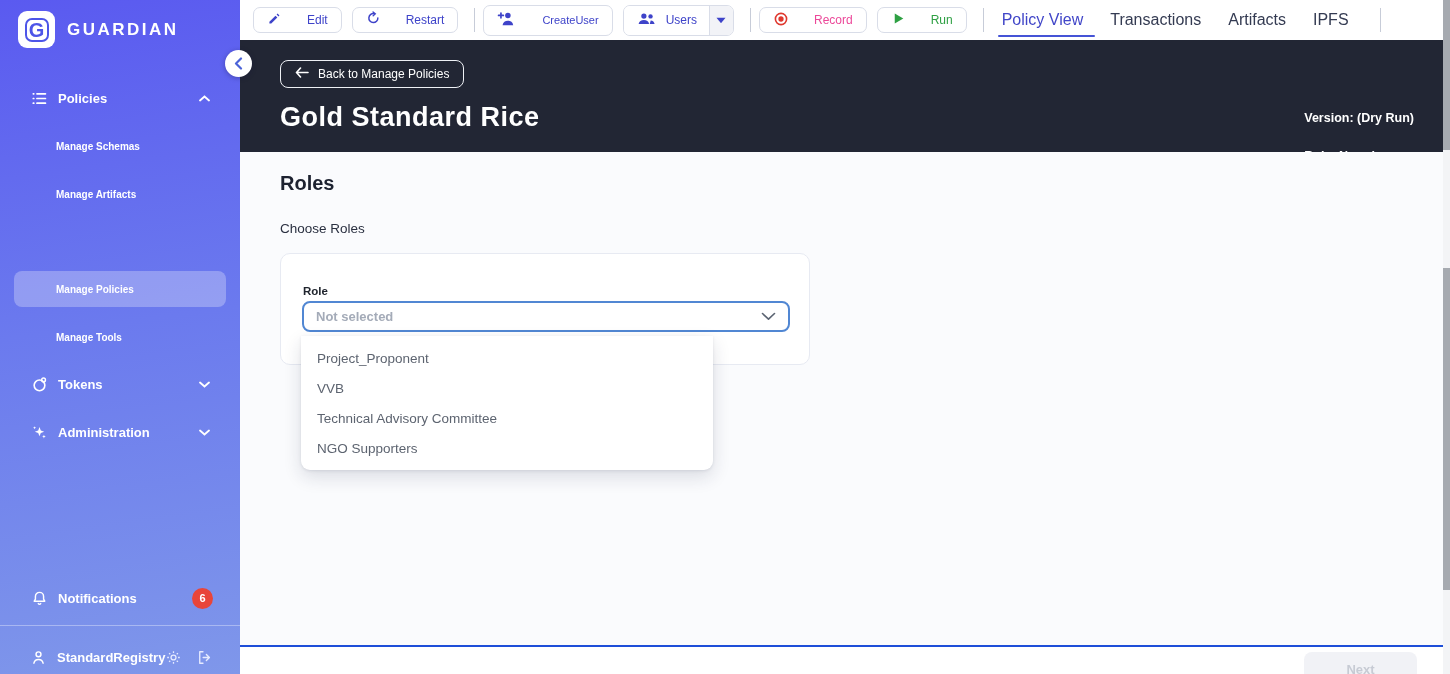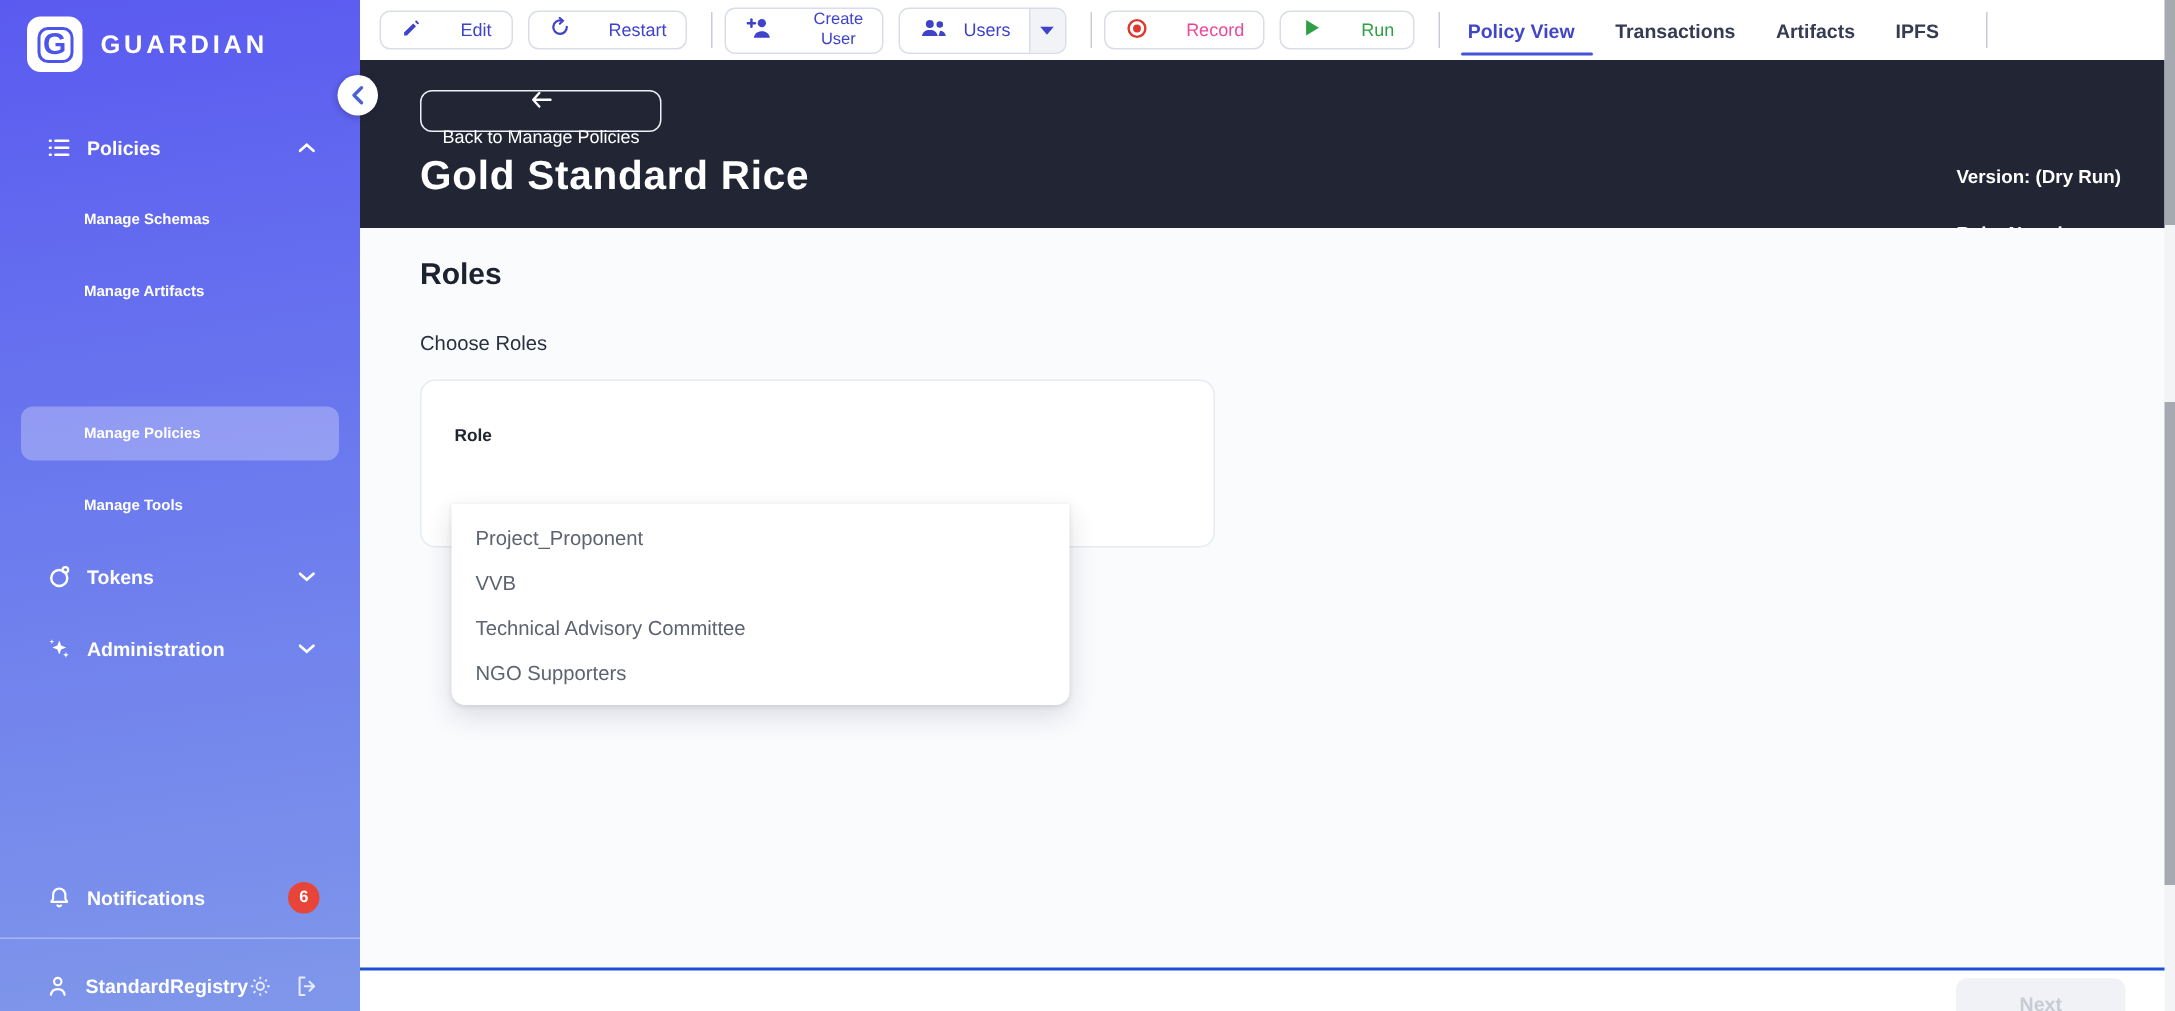--- a/index.html
+++ b/index.html
@@ -24,35 +24,35 @@
   .user-row .nv-icon { width:18px; height:18px; margin-right:10px; display:flex; }
   .user-actions { margin-left:auto; display:flex; align-items:center; gap:13px; }
   .user-actions .nv-icon { margin:0; }
 
   .collapse-btn { position:absolute; left:225px; top:50px; width:27px; height:27px; border-radius:50%; background:#fff; border:none; box-shadow:0 1px 5px rgba(20,20,60,.35); z-index:30; display:flex; align-items:center; justify-content:center; cursor:pointer; }
 
   
   .topbar { position:absolute; left:240px; top:0; right:0; height:40px; background:#fff; display:flex; align-items:center; padding-left:13px; z-index:4; }
   .tb-btn { display:flex; align-items:center; gap:25px; height:26px; padding:0 13px; border:1px solid #d9dde8; border-radius:7px; background:#fff; color:#3e43c9; font-size:12px; font-weight:500; margin-right:10px; cursor:pointer; font-family:inherit; }
   .tb-btn.tall { height:31px; }
-  .tb-btn .two-line { display:flex; flex-direction:column; line-height:1.15; font-size:11px; text-align:center; }
+  .tb-btn .two-line { display:flex; flex-direction:row; line-height:1.15; font-size:11px; text-align:center; }
   .tb-btn.red { color:#ec4899; }
   .tb-btn.green { color:#2ea043; }
   .tb-sep { width:1px; height:24px; background:#c7ccd8; margin:0 8px 0 6px; }
   .users-group { display:flex; align-items:stretch; height:31px; border:1px solid #d9dde8; border-radius:7px; overflow:hidden; margin-right:10px; background:#fff; }
   .users-main { display:flex; align-items:center; gap:9px; padding:0 12px; color:#3e43c9; font-size:12px; font-weight:500; cursor:pointer; background:#fff; border:none; font-family:inherit; }
   .users-arrow { display:flex; align-items:center; justify-content:center; width:24px; border:none; border-left:1px solid #d9dde8; background:#f2f3f7; cursor:pointer; }
   .tabs { display:flex; align-items:stretch; height:40px; margin-left:8px; }
-  .tab { display:flex; align-items:center; padding:0 2px; margin-right:23px; font-size:13px; color:#343b52; position:relative; cursor:pointer; font-weight:700; }
+  .tab { display:flex; align-items:center; padding:0 2px; margin-right:23px; font-size:16px; color:#343b52; position:relative; cursor:pointer; font-weight:400; }
   .tab.active { color:#4146c8; }
   .tab.active::after { content:""; position:absolute; left:-2px; right:-10px; bottom:3px; height:2px; background:#4553d6; border-radius:2px; }
 
   
   .policy-header { position:absolute; left:240px; top:40px; right:0; height:112px; background:#222634; }
-  .back-btn { position:absolute; left:40px; top:20px; height:28px; display:flex; align-items:center; gap:9px; padding:0 14px; background:transparent; border:1px solid #eef0f5; border-radius:8px; color:#fff; font-size:12px; cursor:pointer; font-family:inherit;flex-direction:column; }
+  .back-btn { position:absolute; left:40px; top:20px; height:28px; display:flex; align-items:center; gap:9px; padding:0 14px; background:transparent; border:1px solid #eef0f5; border-radius:8px; color:#fff; font-size:12px; cursor:pointer; font-family:inherit; }
   .ph-title { position:absolute; left:40px; top:62px; color:#fff; font-size:27px; font-weight:700; letter-spacing:.5px; }
   .ph-meta { position:absolute; right:36px; top:71px; display:flex; gap:24px; color:#fff; font-size:12.5px; font-weight:700;flex-direction:column; }
 
   
   .content { position:absolute; left:240px; top:152px; right:0; bottom:29px; background:#fafbfd; }
   .content-heading { position:absolute; left:40px; top:20px; font-size:20px; font-weight:700; color:#1d2230; }
   .content-sub { position:absolute; left:40px; top:69px; font-size:13.5px; color:#2a3040; }
   .role-card { position:absolute; left:40px; top:101px; width:530px; height:112px; background:#fff; border:1px solid #e7eaf2; border-radius:10px;font-weight:bold; }
   .role-label { position:absolute; left:22px; top:31px; font-size:11.5px; color:#20252e; }
   .role-select { position:absolute; left:21px; top:47px; width:488px; height:31px; background:#fff; border:2px solid #5187d3; border-radius:8px; display:flex; align-items:center; padding:0 12px; cursor:pointer; }
@@ -275,20 +275,28 @@
       <span>Role: No role</span>
     </div>
   </section>
 
   <main class="content">
     <h2 class="content-heading">Roles</h2>
     <div class="content-sub">Choose Roles</div>
 
     <div class="role-card">
       <div class="role-label">Role</div>
+      <div class="role-select">
+        <span class="role-placeholder">Not selected</span>
+        <span class="sel-chev">
+          <svg width="15" height="9" viewBox="0 0 15 9">
+              <path d="M1.5 1.5L7.5 7.2L13.5 1.5" fill="none" stroke="#5b6472" stroke-width="1.6" stroke-linecap="round" stroke-linejoin="round"></path>
+            </svg>
+        </span>
+      </div>
     </div>
 
     <div class="dropdown-panel">
       <div class="dd-option">
           <span>Project_Proponent</span>
         </div>
       <div class="dd-option">
           <span>VVB</span>
         </div>
       <div class="dd-option">

